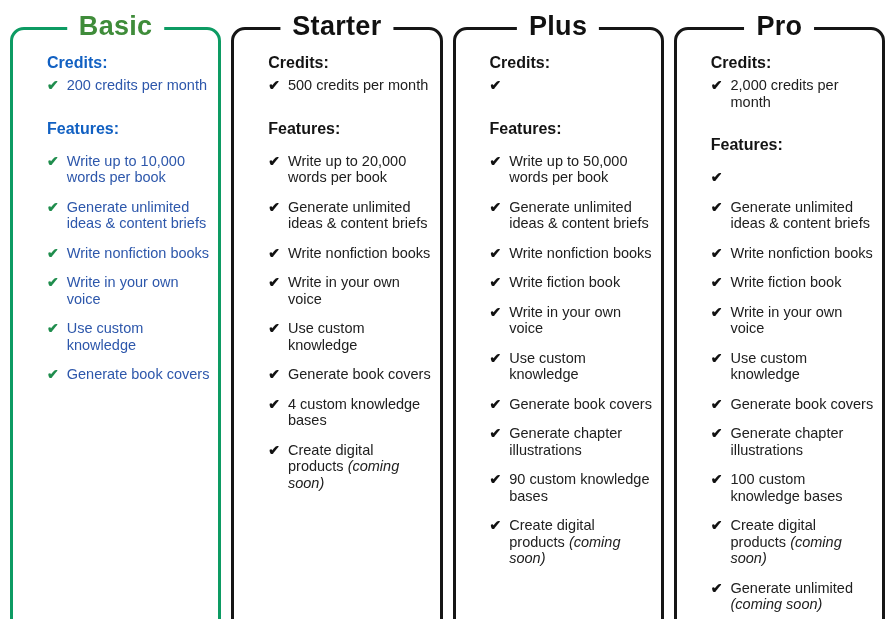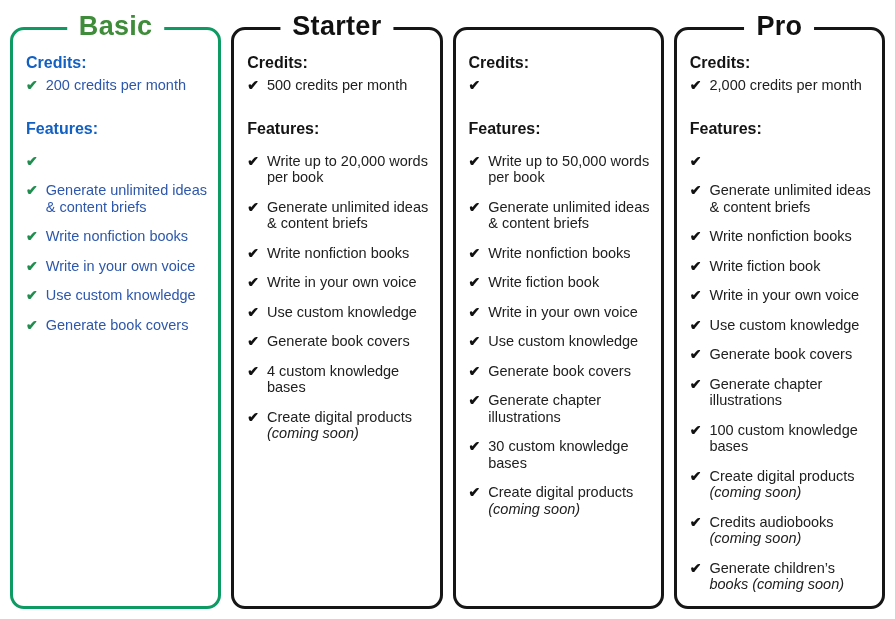--- a/index.html
+++ b/index.html
@@ -46,20 +46,21 @@
     padding: 0 12px;
     background: #ffffff;
     white-space: nowrap;
     font-size: 27px;
     font-weight: 700;
     letter-spacing: 0.3px;
     color: var(--c-title);
   }
   .card-body {
     padding: 24px 7px 0 13px;
+    margin-left: 21px;
   }
   .section-label {
     margin: 0 0 5px 0;
     font-size: 16px;
     font-weight: 700;
     color: var(--c-head);
   }
   .features-label {
     margin-top: 26px;
     margin-bottom: 15px;
@@ -100,20 +101,21 @@
     <div class="card-body">
       <h3 class="section-label credits-label">Credits:</h3>
       <div class="item credits-item">
         <span class="check">✔</span>
         <span class="feat-text">200 credits per month</span>
       </div>
       <h3 class="section-label features-label">Features:</h3>
       <ul class="features">
           <li class="item">
     <span class="check">✔</span>
+    <span class="feat-text"><span class="feat-main">Write up to 10,000 words per book</span> </span>
   </li>
           <li class="item">
     <span class="check">✔</span>
     <span class="feat-text"><span class="feat-main">Generate unlimited ideas &amp; content briefs</span> </span>
   </li>
           <li class="item">
     <span class="check">✔</span>
     <span class="feat-text"><span class="feat-main">Write nonfiction books</span> </span>
   </li>
           <li class="item">
@@ -170,20 +172,21 @@
     <span class="feat-text"><span class="feat-main">4 custom knowledge bases</span> </span>
   </li>
           <li class="item">
     <span class="check">✔</span>
     <span class="feat-text"><span class="feat-main">Create digital products</span> <em class="feat-note">(coming soon)</em></span>
   </li>
         </ul>
     </div>
   </section>
     <section class="card theme-dark">
+    <h2 class="card-title">Plus</h2>
     <div class="card-body">
       <h3 class="section-label credits-label">Credits:</h3>
       <div class="item credits-item">
         <span class="check">✔</span>
       </div>
       <h3 class="section-label features-label">Features:</h3>
       <ul class="features">
           <li class="item">
     <span class="check">✔</span>
     <span class="feat-text"><span class="feat-main">Write up to 50,000 words per book</span> </span>
@@ -211,21 +214,21 @@
           <li class="item">
     <span class="check">✔</span>
     <span class="feat-text"><span class="feat-main">Generate book covers</span> </span>
   </li>
           <li class="item">
     <span class="check">✔</span>
     <span class="feat-text"><span class="feat-main">Generate chapter illustrations</span> </span>
   </li>
           <li class="item">
     <span class="check">✔</span>
-    <span class="feat-text"><span class="feat-main">30 custom knowledge bases</span> </span>
+    <span class="feat-text"><span class="feat-main">90 custom knowledge bases</span> </span>
   </li>
           <li class="item">
     <span class="check">✔</span>
     <span class="feat-text"><span class="feat-main">Create digital products</span> <em class="feat-note">(coming soon)</em></span>
   </li>
         </ul>
     </div>
   </section>
     <section class="card theme-dark">
     <h2 class="card-title">Pro</h2>
@@ -271,21 +274,21 @@
           <li class="item">
     <span class="check">✔</span>
     <span class="feat-text"><span class="feat-main">100 custom knowledge bases</span> </span>
   </li>
           <li class="item">
     <span class="check">✔</span>
     <span class="feat-text"><span class="feat-main">Create digital products</span> <em class="feat-note">(coming soon)</em></span>
   </li>
           <li class="item">
     <span class="check">✔</span>
-    <span class="feat-text"><span class="feat-main">Credits audiobooks</span> <em class="feat-note">(coming soon)</em></span>
+    <span class="feat-text"><span class="feat-main">Generate unlimited</span> <em class="feat-note">(coming soon)</em></span>
   </li>
           <li class="item">
     <span class="check">✔</span>
     <span class="feat-text"><span class="feat-main">Generate children’s</span> <em class="feat-note">books (coming soon)</em></span>
   </li>
         </ul>
     </div>
   </section>
   </div>
 

